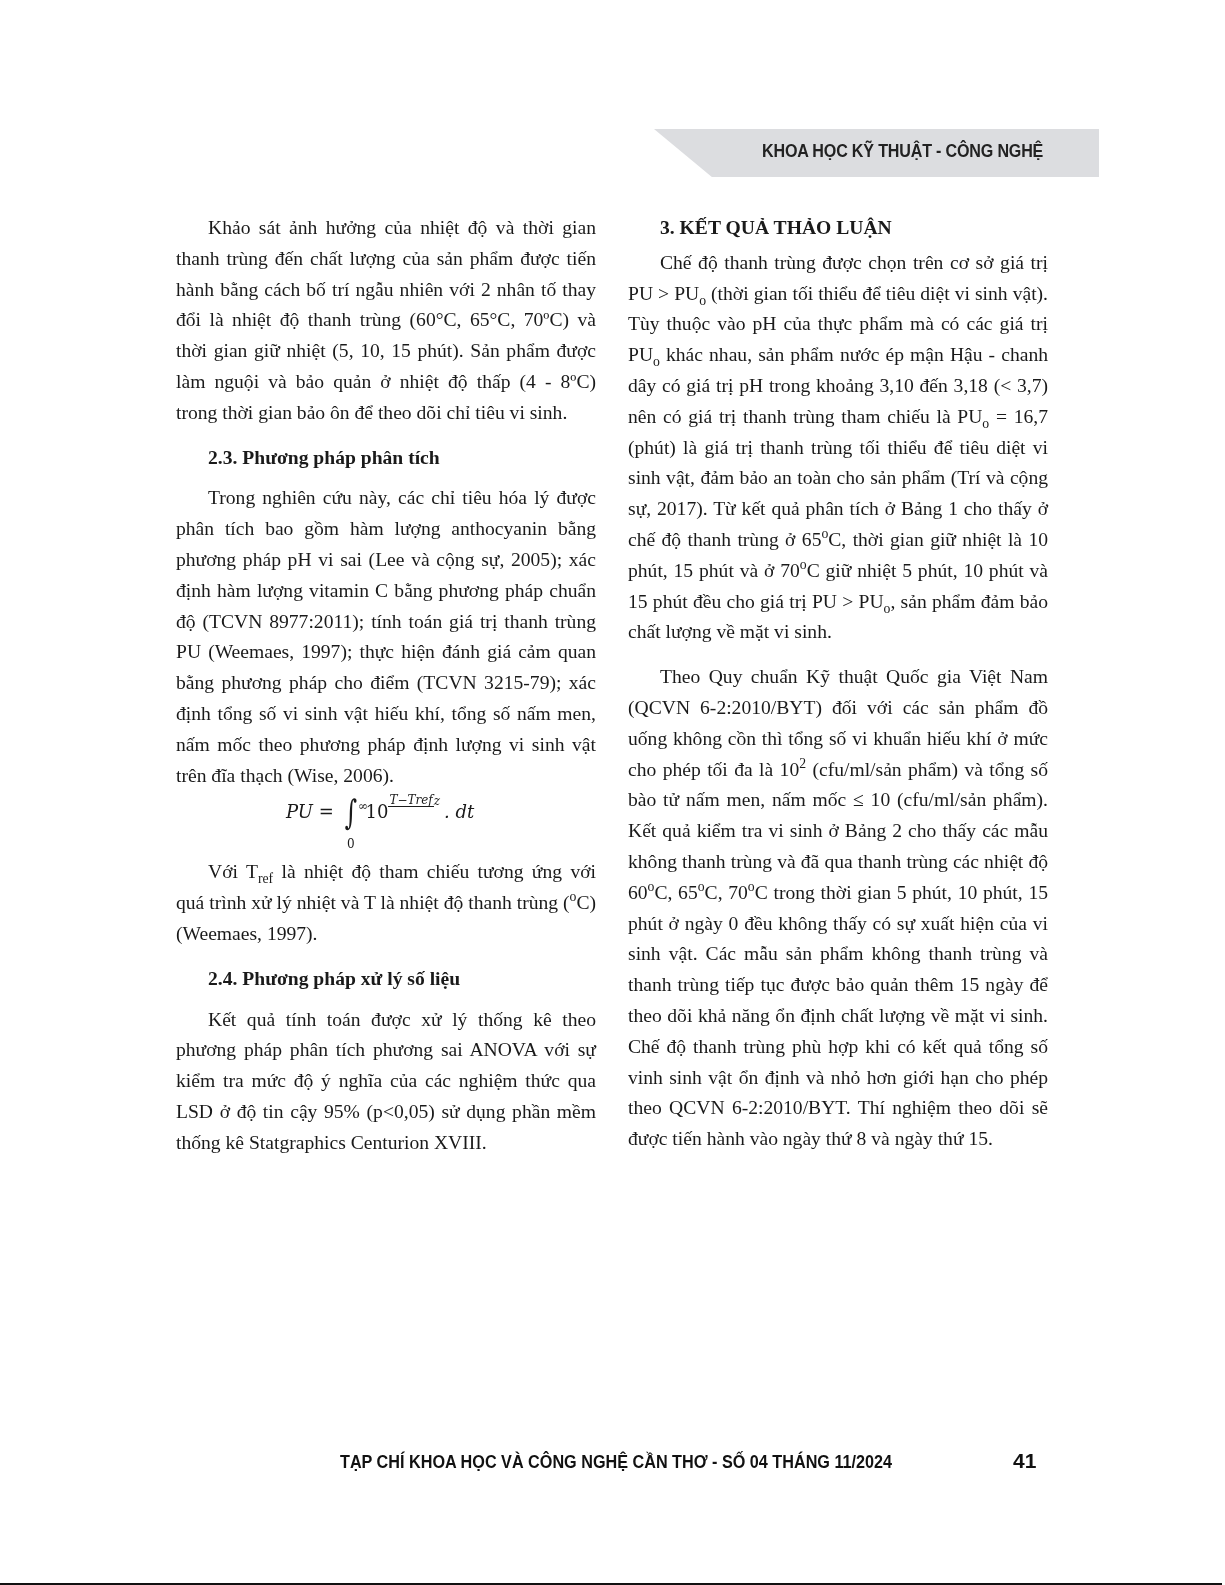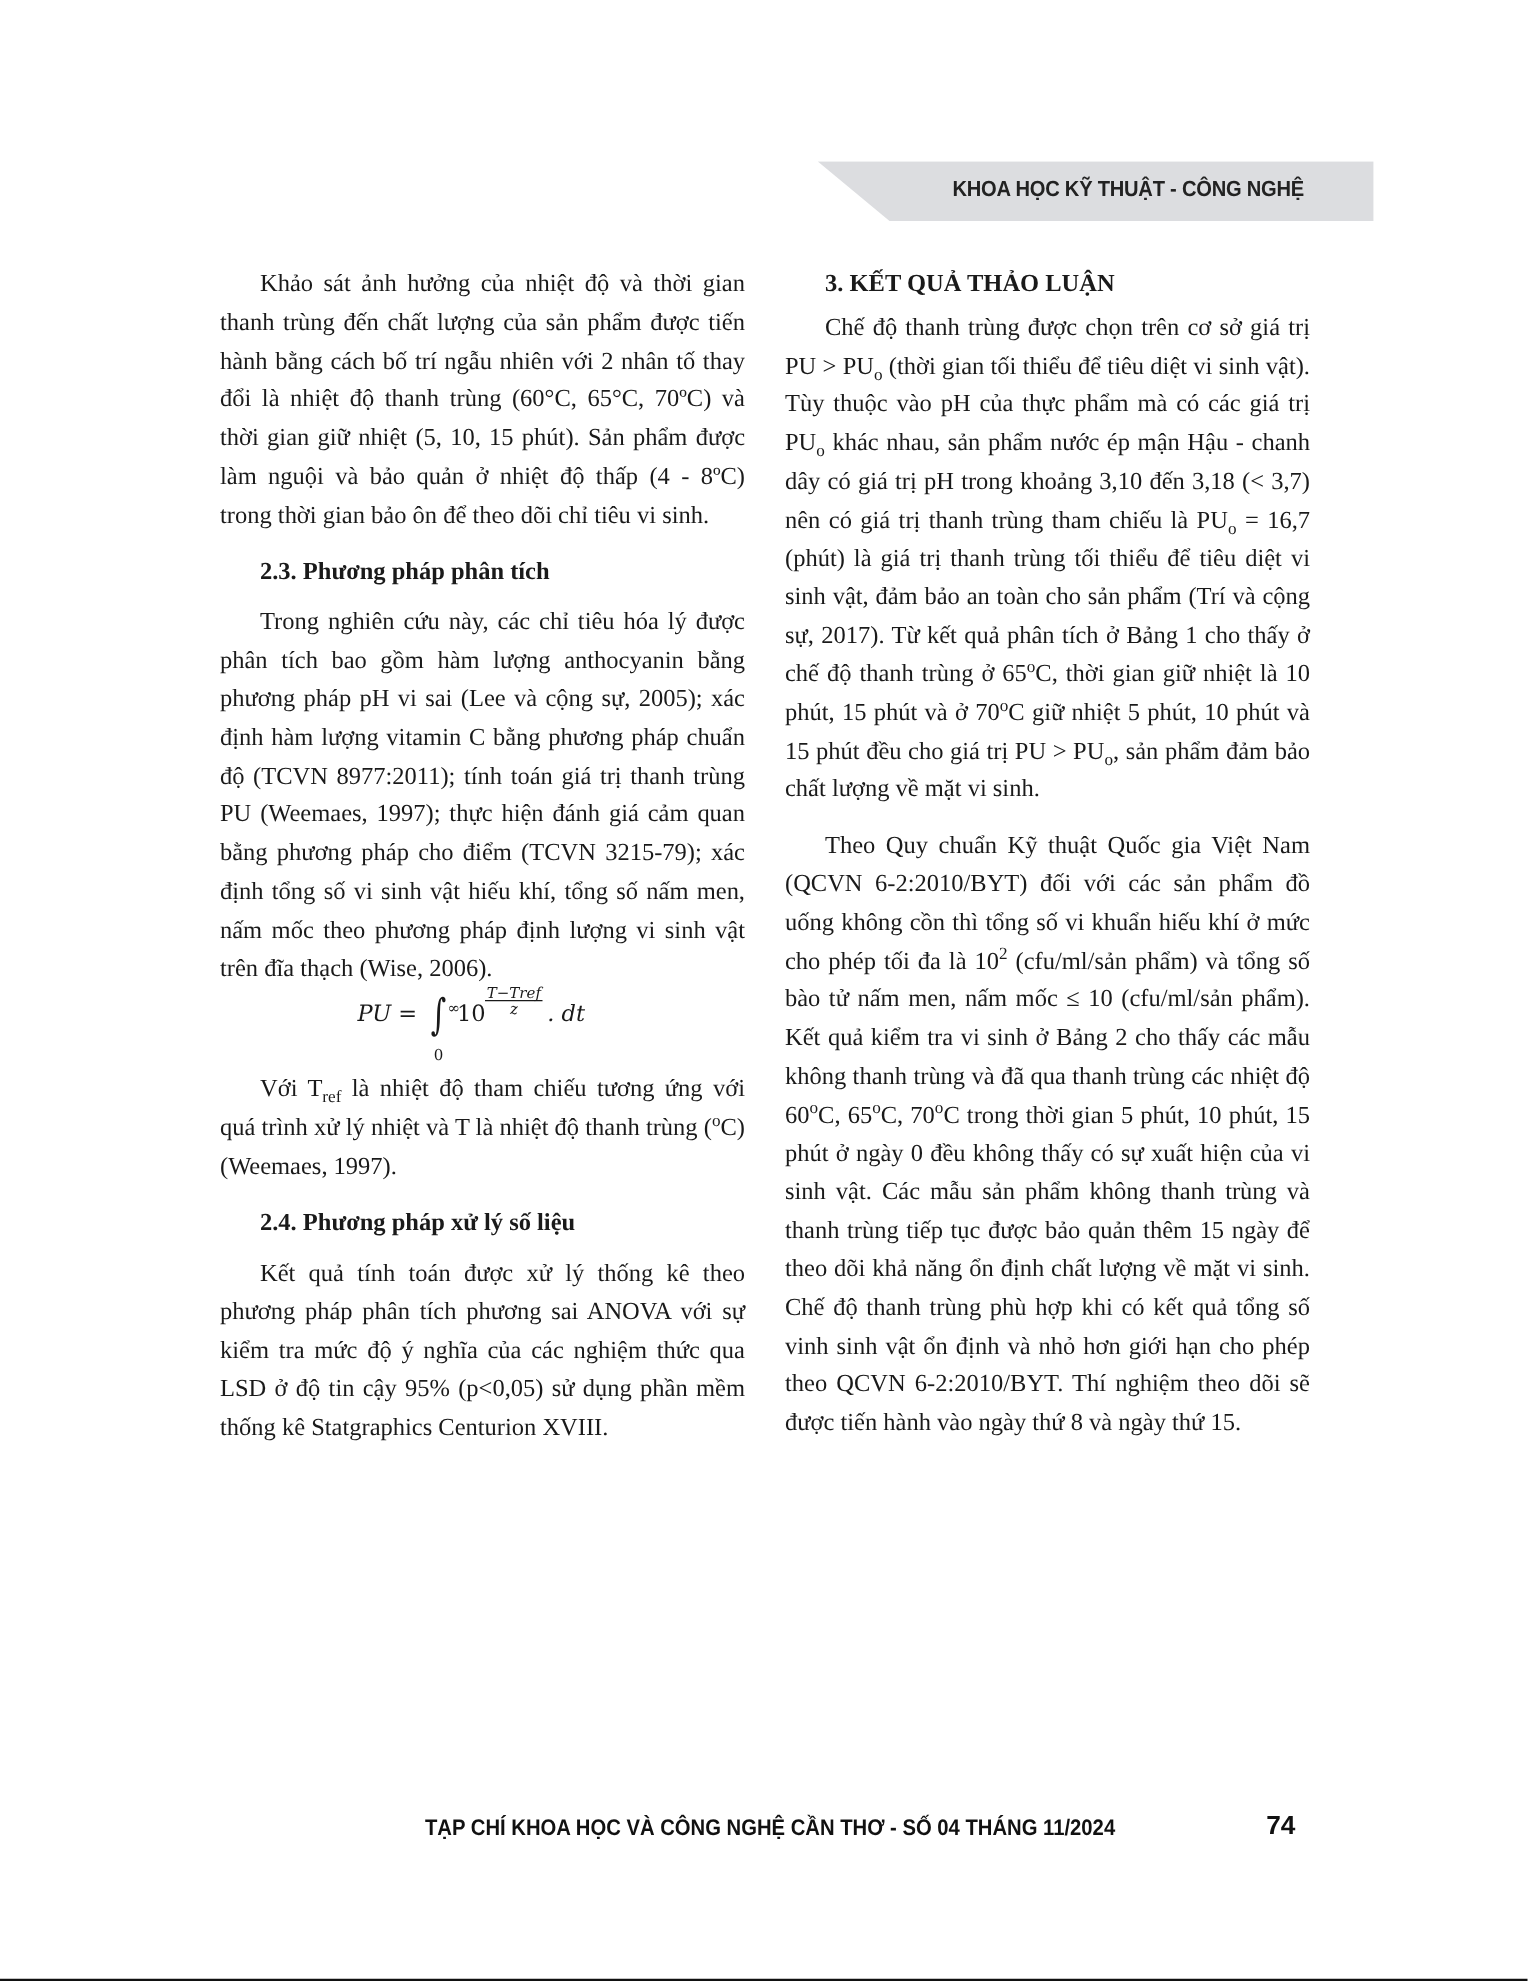--- a/index.html
+++ b/index.html
@@ -100,21 +100,21 @@
     .formula .lim-bot {
       position: absolute;
       left: 171px;
       top: 38px;
       font-size: 12px;
       font-style: normal;
     }
     .formula .base { font-style: normal; }
     .formula .exp {
       display: inline-flex;
-      flex-direction: column;
+      flex-direction: row;
       align-items: center;
       font-size: 12px;
       line-height: 12px;
       position: relative;
       top: -12px;
       margin-right: 4px;
     }
     .formula .exp .num {
       border-bottom: 1px solid #1a1a1a;
       padding: 0 1px;
@@ -179,14 +179,14 @@
   <p>Kết quả tính toán được xử lý thống kê theo phương pháp phân tích phương sai ANOVA với sự kiểm tra mức độ ý nghĩa của các nghiệm thức qua LSD ở độ tin cậy 95% (p&lt;0,05) sử dụng phần mềm thống kê Statgraphics Centurion XVIII.</p>
 </div>
 
 <div class="col col-right">
   <h3 class="main">3. KẾT QUẢ THẢO LUẬN</h3>
   <p><span>Chế độ thanh trùng được chọn trên cơ sở giá trị PU &gt; PU</span><sub>o</sub><span> (thời gian tối thiểu để tiêu diệt vi sinh vật). Tùy thuộc vào pH của thực phẩm mà có các giá trị PU</span><sub>o</sub><span> khác nhau, sản phẩm nước ép mận Hậu - chanh dây có giá trị pH trong khoảng 3,10 đến 3,18 (&lt; 3,7) nên có giá trị thanh trùng tham chiếu là PU</span><sub>o</sub><span> = 16,7 (phút) là giá trị thanh trùng tối thiểu để tiêu diệt vi sinh vật, đảm bảo an toàn cho sản phẩm (Trí và cộng sự, 2017). Từ kết quả phân tích ở Bảng 1 cho thấy ở chế độ thanh trùng ở 65</span><sup>o</sup><span>C, thời gian giữ nhiệt là 10 phút, 15 phút và ở 70</span><sup>o</sup><span>C giữ nhiệt 5 phút, 10 phút và 15 phút đều cho giá trị PU &gt; PU</span><sub>o</sub><span>, sản phẩm đảm bảo chất lượng về mặt vi sinh.</span></p>
   <p><span>Theo Quy chuẩn Kỹ thuật Quốc gia Việt Nam (QCVN 6-2:2010/BYT) đối với các sản phẩm đồ uống không cồn thì tổng số vi khuẩn hiếu khí ở mức cho phép tối đa là 10</span><sup>2</sup><span> (cfu/ml/sản phẩm) và tổng số bào tử nấm men, nấm mốc ≤ 10 (cfu/ml/sản phẩm). Kết quả kiểm tra vi sinh ở Bảng 2 cho thấy các mẫu không thanh trùng và đã qua thanh trùng các nhiệt độ 60</span><sup>o</sup><span>C, 65</span><sup>o</sup><span>C, 70</span><sup>o</sup><span>C trong thời gian 5 phút, 10 phút, 15 phút ở ngày 0 đều không thấy có sự xuất hiện của vi sinh vật. Các mẫu sản phẩm không thanh trùng và thanh trùng tiếp tục được bảo quản thêm 15 ngày để theo dõi khả năng ổn định chất lượng về mặt vi sinh. Chế độ thanh trùng phù hợp khi có kết quả tổng số vinh sinh vật ổn định và nhỏ hơn giới hạn cho phép theo QCVN 6-2:2010/BYT. Thí nghiệm theo dõi sẽ được tiến hành vào ngày thứ 8 và ngày thứ 15.</span></p>
 </div>
 
 <div class="footer">TẠP CHÍ KHOA HỌC VÀ CÔNG NGHỆ CẦN THƠ - SỐ 04 THÁNG 11/2024</div>
-<div class="page-num">74</div>
+<div class="page-num">41</div>
 <div class="bottom-rule"></div>
 
 </body></html>

